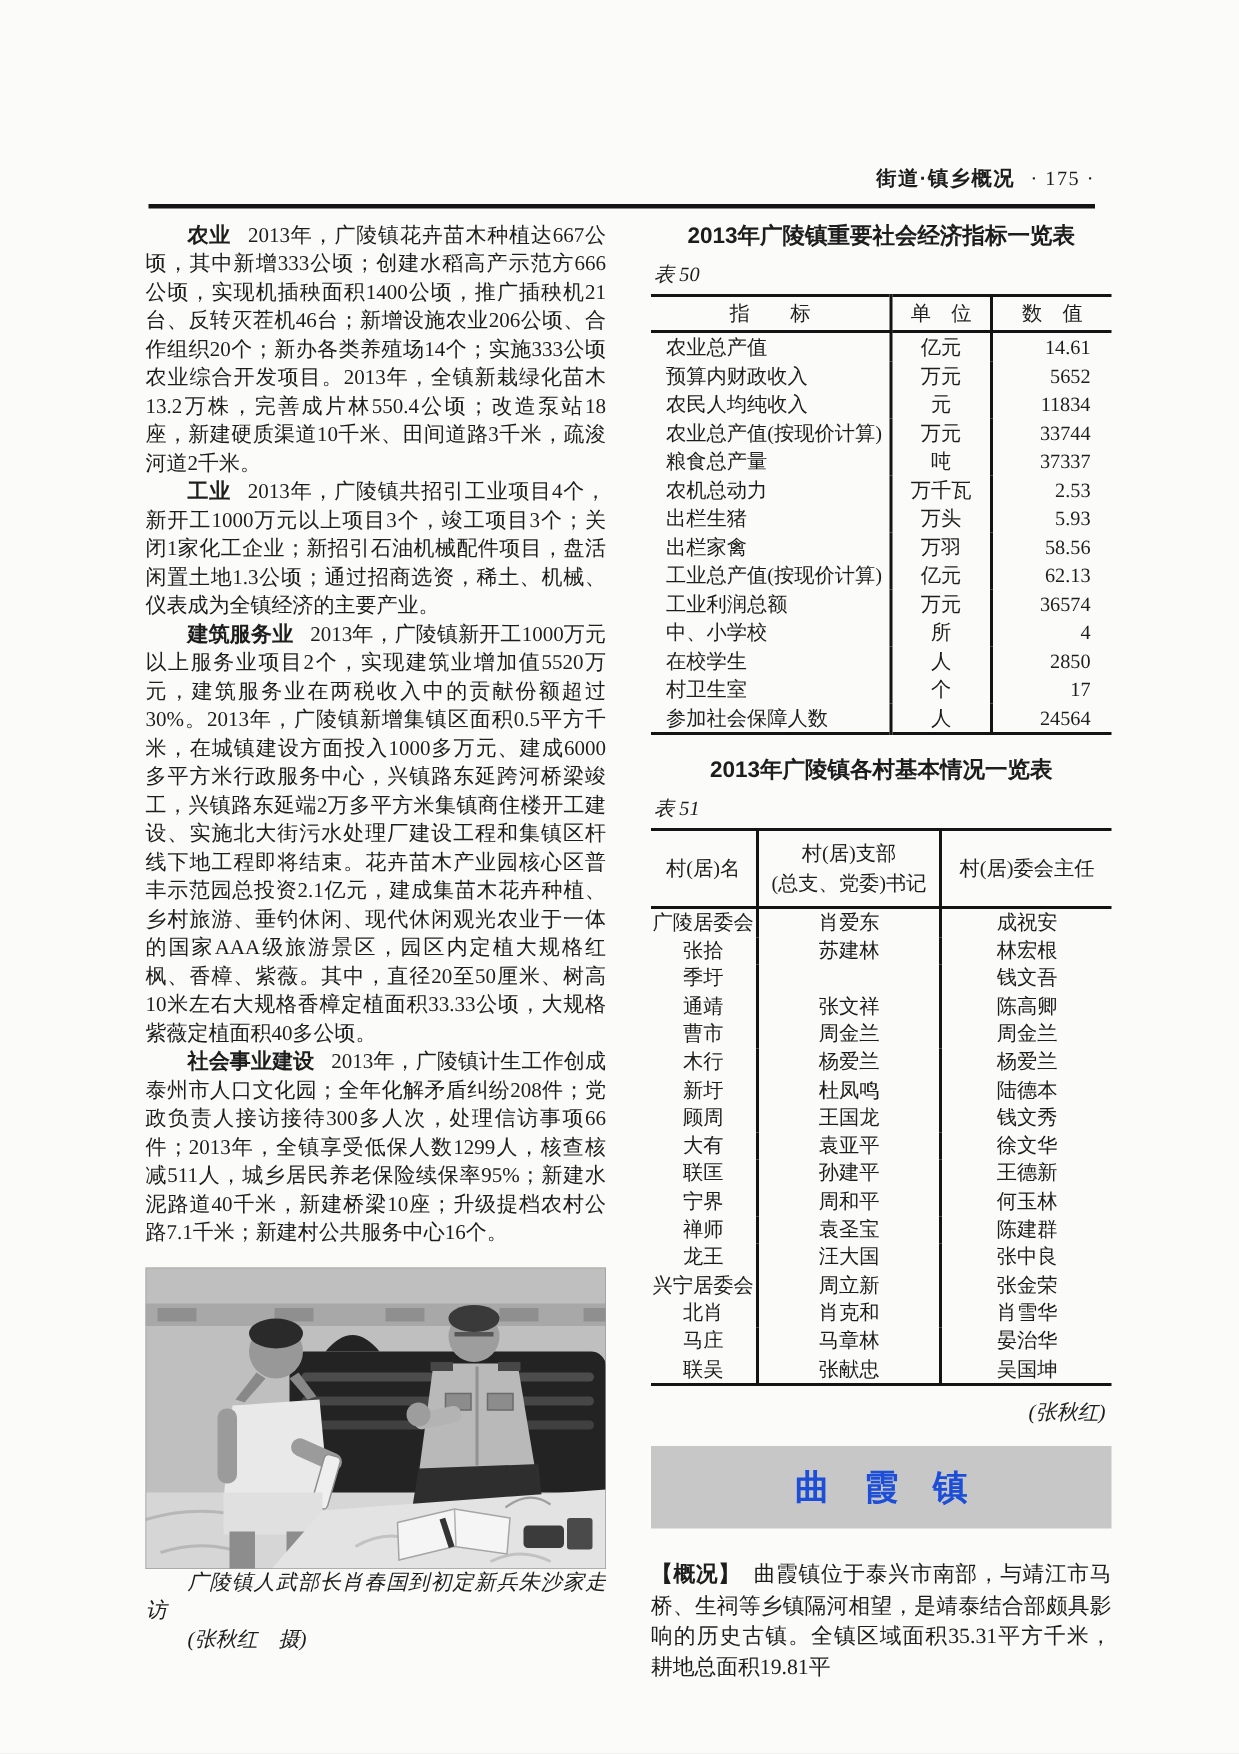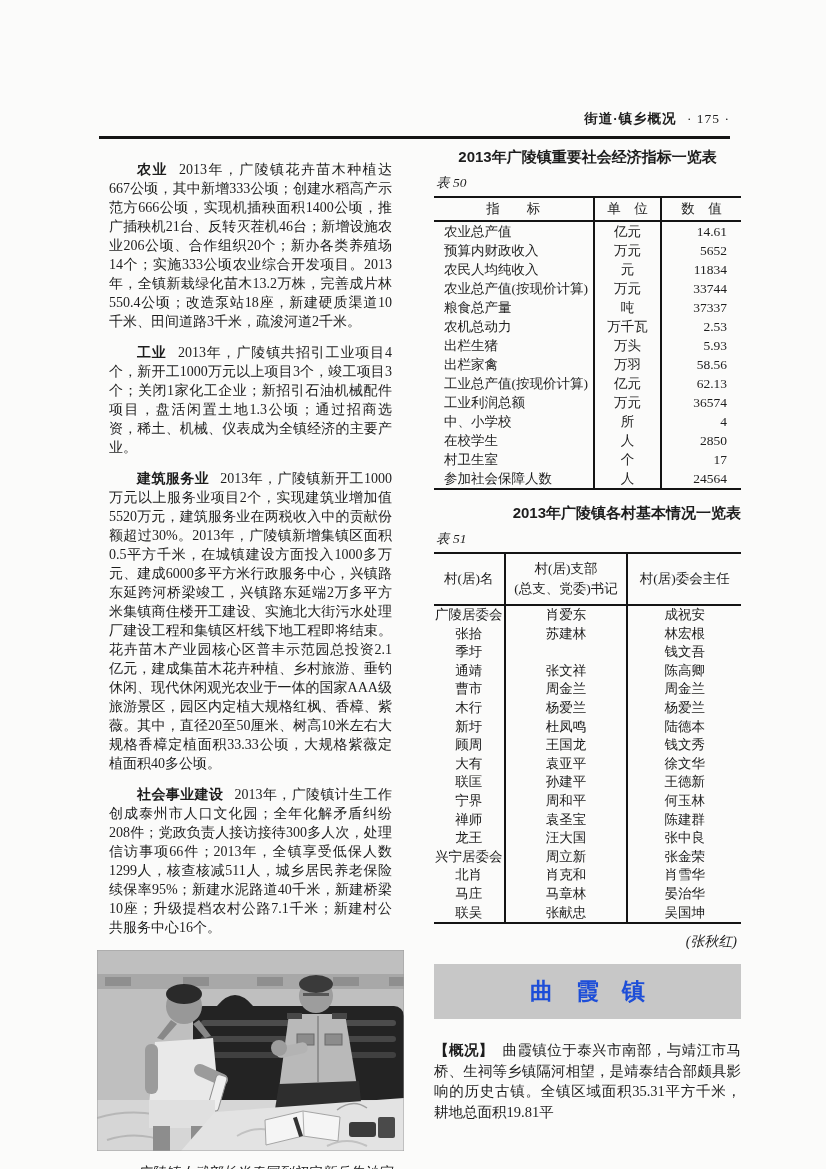--- a/index.html
+++ b/index.html
@@ -11,21 +11,21 @@
                 font-size:13.5px;letter-spacing:1px;}
   .running-head .sect{font-family:"Liberation Sans","DejaVu Sans",sans-serif;font-weight:bold;}
   .running-head .pageno{font-weight:normal;margin-left:6px;}
   .head-rule{position:absolute;top:136px;left:99px;width:631px;height:2.5px;background:#141414;}
 
   
   .col-left{position:absolute;left:97px;top:148px;width:307px;}
   .col-right{position:absolute;left:434px;top:148px;width:307px;}
 
   
-  .col-left p{margin:12px;font-size:14px;line-height:19px;text-align:justify;text-indent:2em;}
+  .col-left p{margin:0;font-size:14px;line-height:19px;text-align:justify;text-indent:2em;}
   .lead{font-weight:bold;margin-right:0.8em;}
 
   
   .photo-wrap{margin-top:13px;width:307px;height:201px;}
   .photo-wrap svg{display:block;}
   .caption1{margin-top:6px;text-align:center;font-size:13.5px;font-style:italic;text-indent:0;}
   .caption2{text-align:right;padding-right:46px;font-size:13.5px;font-style:italic;text-indent:0;margin-top:2px;}
 
   
   .tbl-title{text-align:center;font-family:"Liberation Sans","DejaVu Sans",sans-serif;
@@ -48,21 +48,21 @@
 
   .byline{text-align:right;padding-right:4px;font-size:14px;font-style:italic;margin-top:9px;}
 
   .banner{margin-top:13px;height:55px;background:#c7c7c7;display:flex;align-items:center;
           justify-content:center;font-family:"Liberation Sans","DejaVu Sans",sans-serif;
           font-weight:bold;font-size:23px;color:#1d4ed8;}
 
   .overview{margin-top:21px;font-size:14.5px;line-height:20.5px;text-align:justify;}
   .overview .lead{margin-right:0.6em;}
 
-  .mt12{margin-top:12px;text-align:right;}
+  .mt12{margin-top:12px;}
 </style>
 </head>
 <body>
 
 <div class="page">
 
   <div class="running-head">
     <span class="sect">街道·镇乡概况</span>
     <span class="pageno">· 175 ·</span>
   </div>

